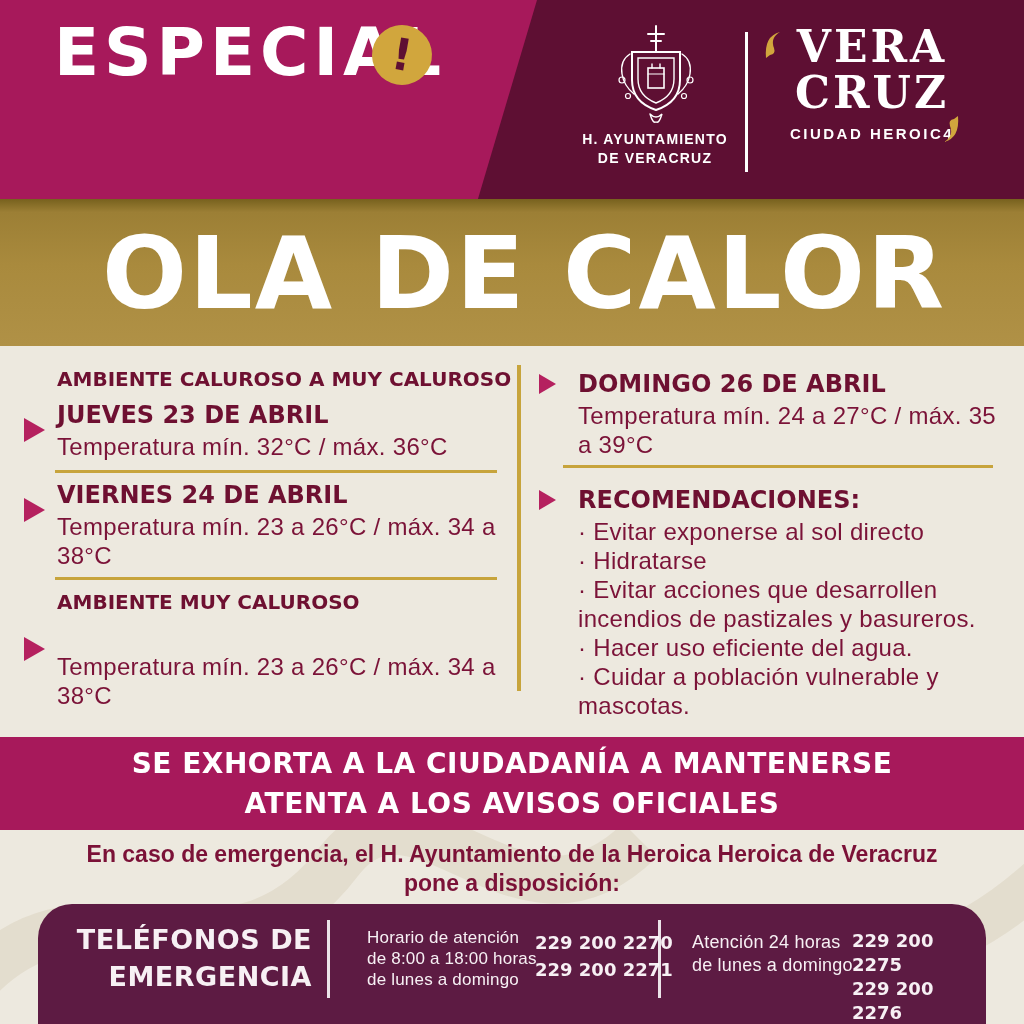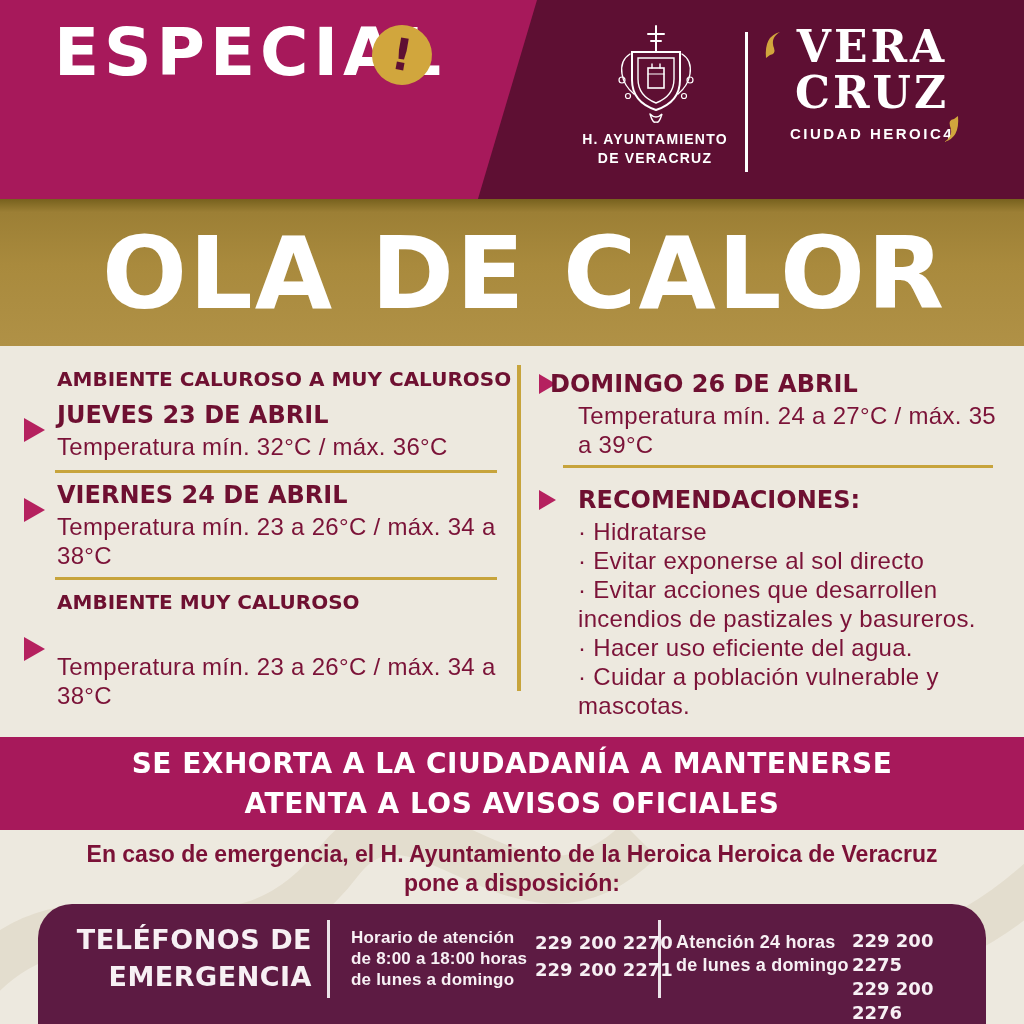--- a/index.html
+++ b/index.html
@@ -51,21 +51,21 @@
     font-size:28px;line-height:40px;letter-spacing:0.5px;}
   
   .intro{position:absolute;left:0;top:840px;width:1024px;text-align:center;color:#7B1137;
     font-weight:bold;font-size:23px;line-height:29px;z-index:2;}
   
   .phones{position:absolute;left:38px;top:904px;width:948px;height:120px;background:#5D1B43;
     border-radius:34px 34px 0 0;z-index:2;}
   .phones .title{position:absolute;left:20px;top:17px;width:254px;text-align:right;color:#F7F0F4;
     font-family:"DejaVu Sans",sans-serif;font-weight:bold;font-size:27px;line-height:37px;letter-spacing:0.5px;}
   .pdiv{position:absolute;top:16px;width:2.5px;height:78px;background:rgba(255,255,255,0.88);}
-  .sched{position:absolute;color:#F7F0F4;font-weight:bold;font-size:17px;line-height:21px;letter-spacing:0.2px;}
+  .sched{position:absolute;color:#F7F0F4;font-weight:normal;font-size:17px;line-height:21px;letter-spacing:0.2px;margin-left:16px;}
   .nums{position:absolute;color:#F7F0F4;font-family:"DejaVu Sans",sans-serif;font-weight:bold;
     font-size:18px;line-height:27px;}
 </style>
 </head>
 <body>
 
 <div id="poster">
 
   <div class="banner">
     <div class="banner-accent"></div>
@@ -138,31 +138,31 @@
   <div class="abs day-temp" style="left:57px;top:512px;width:440px">Temperatura mín. 23 a 26°C / máx. 34 a 38°C</div>
 
   <div class="abs gold-line" style="left:55px;top:577px;width:442px"></div>
 
   <div class="abs sec-label" style="left:57px;top:590px;width:460px">AMBIENTE MUY CALUROSO</div>
 
   <div class="abs arrow" style="left:24px;top:637px"></div>
   <div class="abs day-temp" style="left:57px;top:652px;width:440px">Temperatura mín. 23 a 26°C / máx. 34 a 38°C</div>
 
   <div class="abs arrow sm" style="left:539px;top:374px"></div>
-  <div class="abs day-title" style="left:550px;top:370px;width:440px">DOMINGO 26 DE ABRIL</div>
+  <div class="abs day-title" style="left:578px;top:370px;width:440px">DOMINGO 26 DE ABRIL</div>
   <div class="abs day-temp" style="left:578px;top:401px;width:425px">Temperatura mín. 24 a 27°C / máx. 35 a 39°C</div>
 
   <div class="abs gold-line" style="left:563px;top:465px;width:430px"></div>
 
   <div class="abs arrow sm" style="left:539px;top:490px"></div>
   <div class="abs day-title" style="left:578px;top:486px;width:440px">RECOMENDACIONES:</div>
 
   <div class="abs" style="left:578px;top:517px;width:432px">
+    <div class="reco-item">Evitar exponerse al sol directo</div>
     <div class="reco-item">Hidratarse</div>
-    <div class="reco-item">Evitar exponerse al sol directo</div>
     <div class="reco-item">Evitar acciones que desarrollen incendios de pastizales y basureros.</div>
     <div class="reco-item">Hacer uso eficiente del agua.</div>
     <div class="reco-item">Cuidar a población vulnerable y mascotas.</div>
   </div>
 
   <div class="exhort">
     <div>SE EXHORTA A LA CIUDADANÍA A MANTENERSE</div>
     <div>ATENTA A LOS AVISOS OFICIALES</div>
   </div>
 

